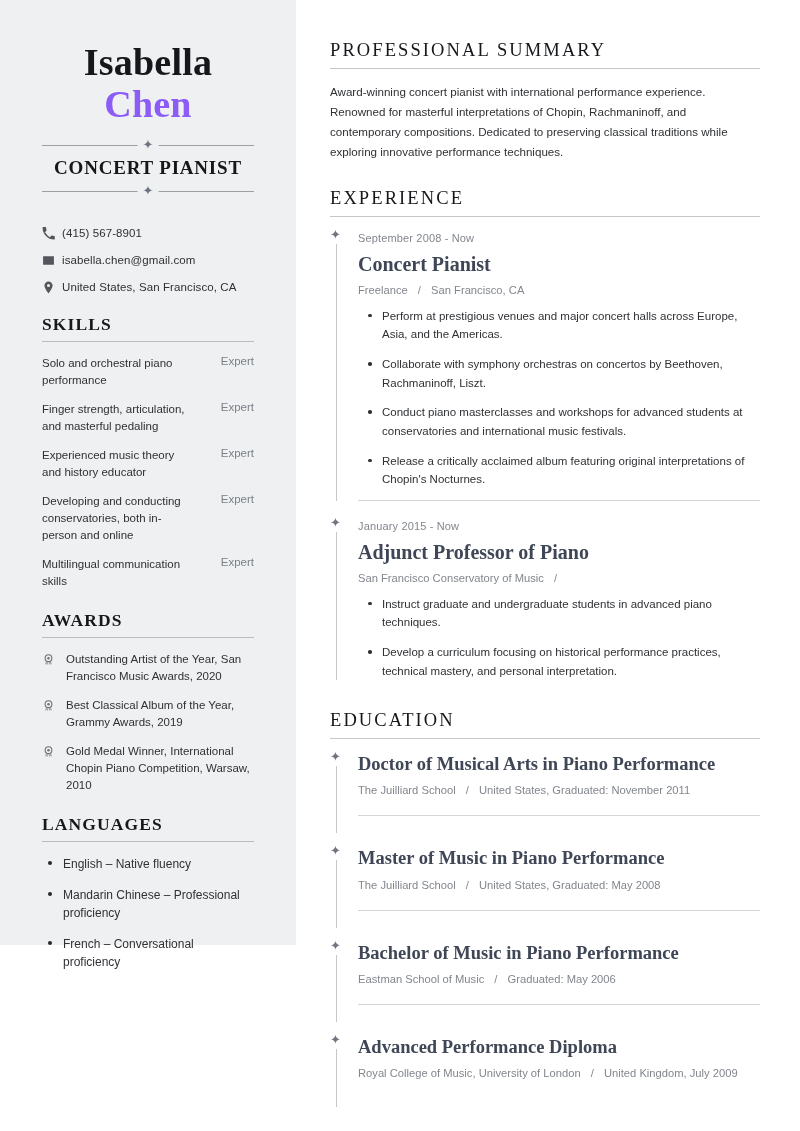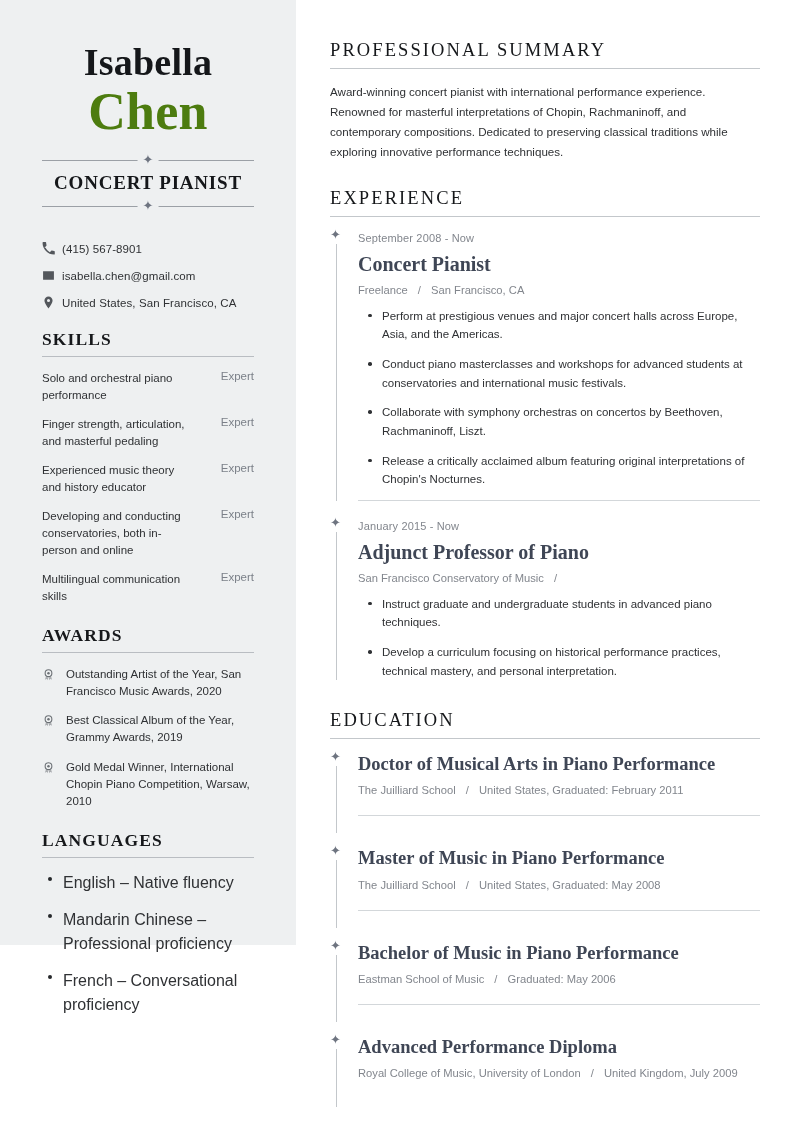--- a/index.html
+++ b/index.html
@@ -38,23 +38,23 @@
     font-family: "Liberation Serif", serif;
     font-size: 38px;
     font-weight: 700;
     color: #15171a;
     line-height: 1.08;
     letter-spacing: .2px;
   }
 
   .name-last {
     font-family: "Liberation Serif", serif;
-    font-size: 52px;
+    font-size: 38px;
     font-weight: 700;
-    color: #4d7c0f;
+    color: #8b5cf6;
     line-height: 1.12;
     letter-spacing: .2px;
   }
 
   .title-ornament {
     margin-top: 14px;
     text-align: center;
   }
 
   .orn-rule {
@@ -178,21 +178,21 @@
     flex-shrink: 0;
     padding-top: 6px;
   }
   .lang-dot i {
     display: block;
     width: 4px; height: 4px;
     border-radius: 50%;
     background: #25282b;
   }
   .lang-txt {
-    font-size: 16px;
+    font-size: 12px;
     color: #2f3134;
     line-height: 1.5;
   }
 
   
   .main {
     flex: 1;
     padding: 40px 40px 0 34px;
     min-width: 0;
   }
@@ -483,27 +483,27 @@
           <div class="bullet">
             <span class="bullet-dot">
                 <i></i>
               </span>
             <span class="bullet-txt">Perform at prestigious venues and major concert halls across Europe, Asia, and the Americas.</span>
           </div>
           <div class="bullet">
             <span class="bullet-dot">
                 <i></i>
               </span>
-            <span class="bullet-txt">Conduct piano masterclasses and workshops for advanced students at conservatories and international music festivals.</span>
+            <span class="bullet-txt">Collaborate with symphony orchestras on concertos by Beethoven, Rachmaninoff, Liszt.</span>
           </div>
           <div class="bullet">
             <span class="bullet-dot">
                 <i></i>
               </span>
-            <span class="bullet-txt">Collaborate with symphony orchestras on concertos by Beethoven, Rachmaninoff, Liszt.</span>
+            <span class="bullet-txt">Conduct piano masterclasses and workshops for advanced students at conservatories and international music festivals.</span>
           </div>
           <div class="bullet">
             <span class="bullet-dot">
                 <i></i>
               </span>
             <span class="bullet-txt">Release a critically acclaimed album featuring original interpretations of Chopin's Nocturnes.</span>
           </div>
         </div>
 
         <div class="item-divider"></div>
@@ -544,21 +544,21 @@
       <div class="mn-head">EDUCATION</div>
       <div class="mn-rule"></div>
 
       <div class="tl-item edu-pad" style="padding-top:14px;">
         <span class="tl-star" style="top:11px;">✦</span>
         <span class="tl-line" style="top:27px;"></span>
         <div class="edu-title">Doctor of Musical Arts in Piano Performance</div>
         <div class="edu-meta">
           <span>The Juilliard School</span>
           <span class="sep">/</span>
-          <span>United States, Graduated: February 2011</span>
+          <span>United States, Graduated: November 2011</span>
         </div>
         <div class="item-divider" style="margin-top:19px;"></div>
       </div>
 
       <div class="tl-item edu-pad" style="padding-top:14px;">
         <span class="tl-star" style="top:11px;">✦</span>
         <span class="tl-line" style="top:27px;"></span>
         <div class="edu-title">Master of Music in Piano Performance</div>
         <div class="edu-meta">
           <span>The Juilliard School</span>

